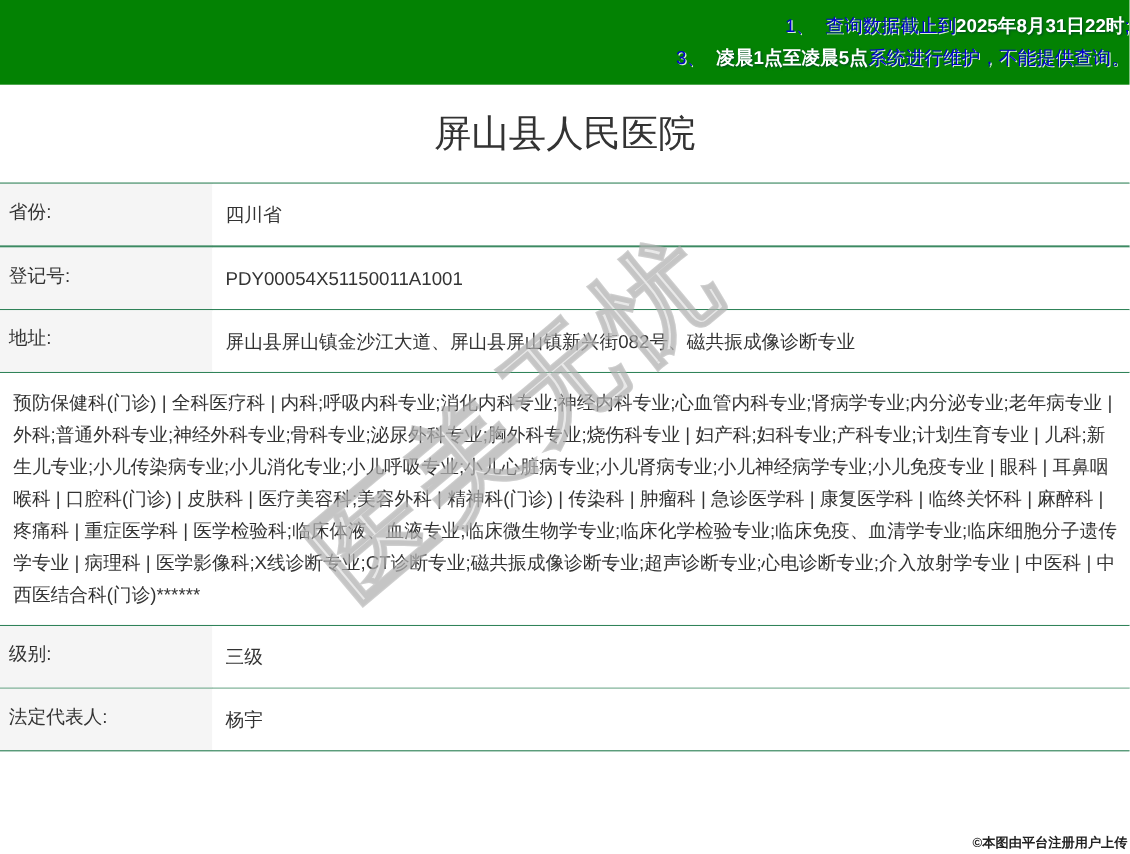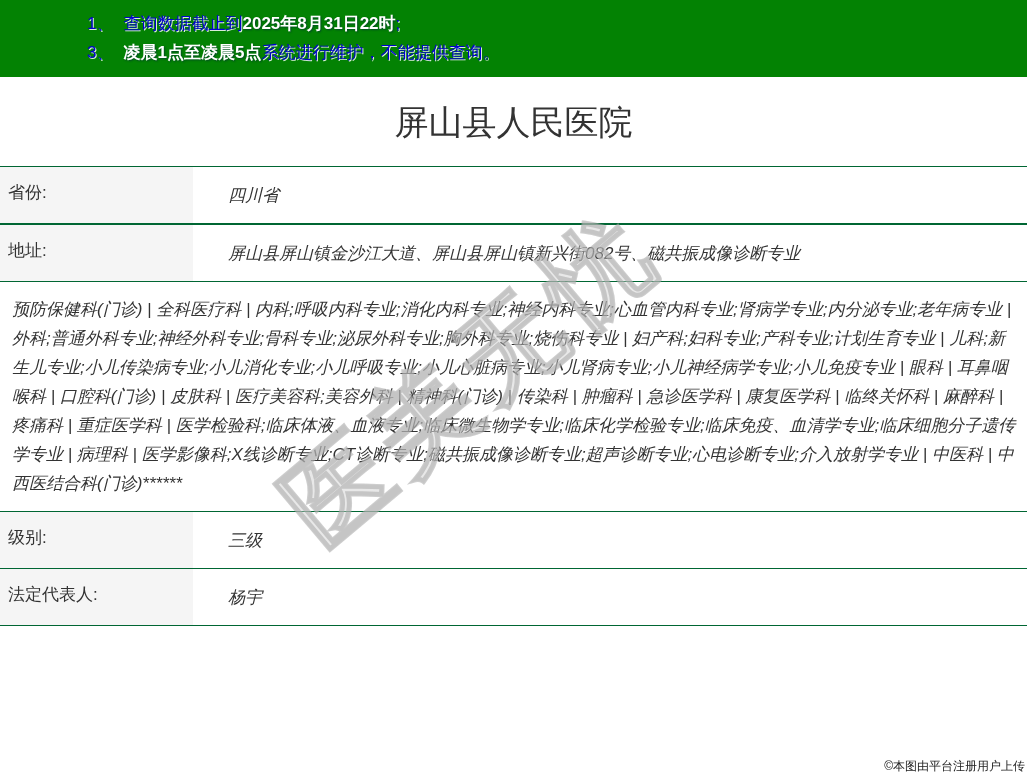--- a/index.html
+++ b/index.html
@@ -14,20 +14,21 @@
     background:#038203;
     padding:9px 0 10px 0;
   }
   .notice-line{
     padding-left:87px;
     font-size:17px;
     line-height:29px;
     color:#0202cf;
     text-shadow:1px 1px 0 rgba(255,255,255,.85);
     white-space:nowrap;
+    text-align:right;
   }
   .notice-num{margin-right:10px;}
   .hl{
     color:#ffffff;
     font-weight:bold;
     text-shadow:1px 1px 2px rgba(0,0,80,.45);
   }
   
   .title{
     text-align:center;
@@ -38,40 +39,38 @@
   }
   
   .info-table{
     border-top:1px solid #006633;
     width:1027px;
   }
   .info-row{
     display:flex;
     border-bottom:1px solid #006633;
     align-items:stretch;
-    gap:23px;
   }
   .info-label{
     width:193px;
     min-width:193px;
     box-sizing:border-box;
     background:#f5f5f5;
     padding:14px 6px 14px 8px;
     font-size:17px;
     color:#333;
   }
   .info-value{
     flex:1;
     box-sizing:border-box;
     padding:14px 8px 13px 12px;
     font-size:17px;
     line-height:29px;
     color:#333;
     background:#ffffff;
-    font-style:italic;
   }
   .info-row.tall .info-label{padding-top:14px;}
   .info-row.tall .info-value{padding-top:13px;padding-bottom:13px;}
   
   .watermark{
     position:absolute;
     left:300px;
     top:455px;
     transform:rotate(-40deg);
     transform-origin:0 50%;
@@ -84,21 +83,21 @@
     pointer-events:none;
     z-index:9;
     white-space:nowrap;
   }
   
   .credit{
     position:absolute;
     right:2px;
     bottom:1px;
     font-size:12px;
-    font-weight:normal;
+    font-weight:bold;
     color:#222;
     text-shadow:-1px -1px 0 #fff,1px -1px 0 #fff,-1px 1px 0 #fff,1px 1px 0 #fff;
     z-index:10;
   }
 </style>
 </head>
 <body>
 
 <div class="banner">
   <div class="notice-line">
@@ -112,20 +111,24 @@
 <div class="title">屏山县人民医院</div>
 
 <div class="info-table">
   <div class="info-row">
     <div class="info-label">省份:</div>
     <div class="info-value">四川省</div>
   </div>
   <div class="info-row">
   </div>
   <div class="info-row">
+    <div class="info-label">登记号:</div>
+    <div class="info-value">PDY00054X51150011A1001</div>
+  </div>
+  <div class="info-row">
     <div class="info-label">地址:</div>
     <div class="info-value">屏山县屏山镇金沙江大道、屏山县屏山镇新兴街082号、磁共振成像诊断专业</div>
   </div>
   <div class="info-row tall">
     <div class="info-value">预防保健科(门诊) | 全科医疗科 | 内科;呼吸内科专业;消化内科专业;神经内科专业;心血管内科专业;肾病学专业;内分泌专业;老年病专业 | 外科;普通外科专业;神经外科专业;骨科专业;泌尿外科专业;胸外科专业;烧伤科专业 | 妇产科;妇科专业;产科专业;计划生育专业 | 儿科;新生儿专业;小儿传染病专业;小儿消化专业;小儿呼吸专业;小儿心脏病专业;小儿肾病专业;小儿神经病学专业;小儿免疫专业 | 眼科 | 耳鼻咽喉科 | 口腔科(门诊) | 皮肤科 | 医疗美容科;美容外科 | 精神科(门诊) | 传染科 | 肿瘤科 | 急诊医学科 | 康复医学科 | 临终关怀科 | 麻醉科 | 疼痛科 | 重症医学科 | 医学检验科;临床体液、血液专业;临床微生物学专业;临床化学检验专业;临床免疫、血清学专业;临床细胞分子遗传学专业 | 病理科 | 医学影像科;X线诊断专业;CT诊断专业;磁共振成像诊断专业;超声诊断专业;心电诊断专业;介入放射学专业 | 中医科 | 中西医结合科(门诊)******</div>
   </div>
   <div class="info-row">
     <div class="info-label">级别:</div>
     <div class="info-value">三级</div>
   </div>

